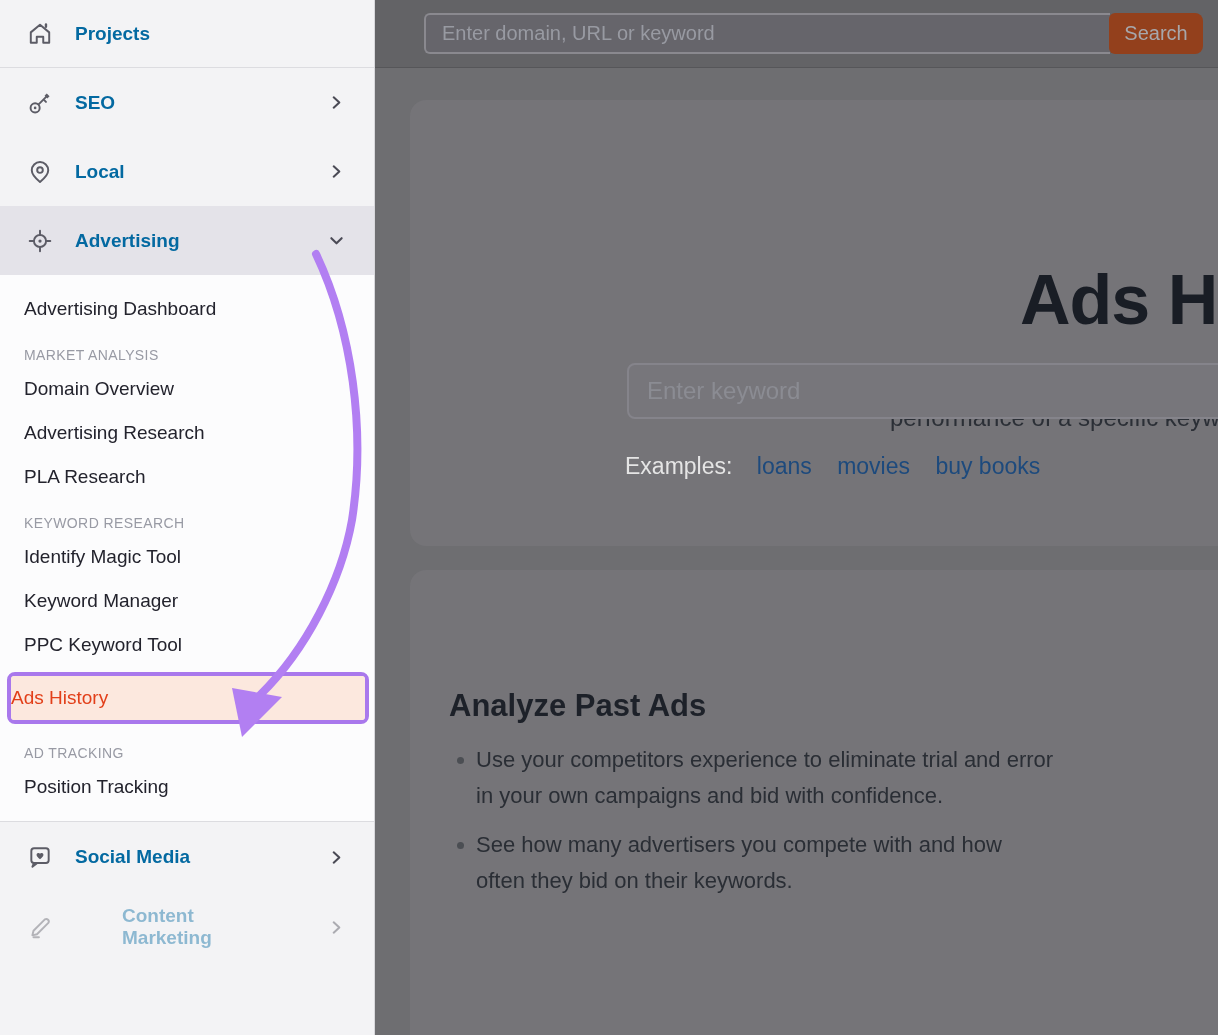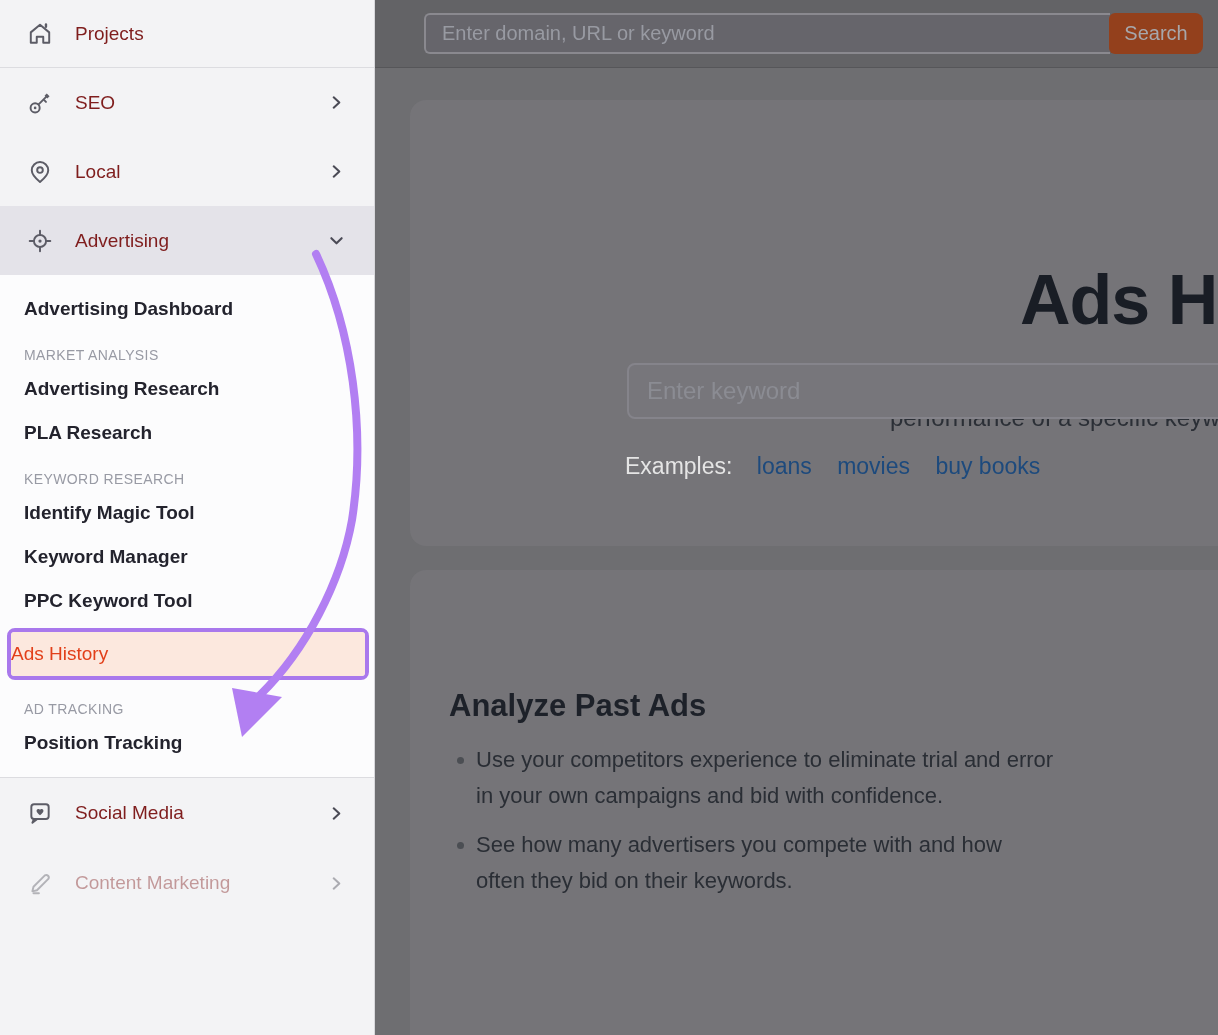--- a/index.html
+++ b/index.html
@@ -14,43 +14,42 @@
     background:#f3f3f5;border-right:1px solid #d8d8dc;box-sizing:border-box;
   }
   .nav-row{
     height:69px;display:flex;align-items:center;
     padding:0 0 0 26px;box-sizing:border-box;cursor:pointer;
   }
   .nav-row.first{height:68px;border-bottom:1px solid #dcdce0;}
   .nav-row.active{background:#e4e3e9;}
   .nav-icon{width:28px;height:28px;color:#5c5c66;flex:0 0 28px;display:flex;align-items:center;justify-content:center;}
   .nav-icon svg{width:26px;height:26px;}
-  .nav-label{margin-left:21px;font-size:19px;font-weight:normal;color:#7f1d1d;flex:1;}
+  .nav-label{margin-left:21px;font-size:19px;font-weight:bold;color:#0369a1;flex:1;}
   .nav-chevron{margin-right:30px;color:#4a4a55;display:flex;}
   .nav-chevron svg{width:15px;height:15px;}
   
   .submenu{background:#fcfcfd;padding-top:12px;padding-bottom:12px;}
   .submenu-item{
     height:44px;line-height:44px;padding-left:24px;font-size:19px;color:#23232d;cursor:pointer;
     white-space:nowrap;
-    font-weight:bold;
   }
   .submenu-header{
     padding:16px 0 4px 24px;font-size:14px;letter-spacing:.4px;color:#989aa4;
   }
   .ads-history-wrap{
     margin:5px 5px 5px 7px;border:4px solid #a978ec;border-radius:8px;
   }
   .ads-history-item{
     height:44px;line-height:44px;background:#fce8de;border-radius:3px;
     font-size:19px;color:#e23f19;cursor:pointer;
   }
   .sidebar-bottom{border-top:1px solid #dcdce0;}
   .nav-row.bottom{height:70px;}
-  .nav-row.disabled{opacity:.42;}
+  .nav-row.disabled{opacity:.42;gap:47px;}
   
   .main{position:absolute;left:375px;top:0;right:0;bottom:0;background:#6e6e71;}
   .topbar{
     position:absolute;left:0;top:0;right:0;height:68px;background:#636366;
     border-bottom:1px solid #565659;box-sizing:border-box;
   }
   .topbar-search{
     position:absolute;left:49px;top:13px;width:686px;height:41px;box-sizing:border-box;
     background:#66656b;border:2px solid #8a898f;border-radius:6px 0 0 6px;border-right:none;
     padding:0 16px;font-size:20px;color:#c9c9ce;font-family:"Liberation Sans",sans-serif;
@@ -157,20 +156,21 @@
     <span class="nav-chevron">
       <svg viewBox="0 0 16 16" fill="none" stroke="currentColor" stroke-width="2.2" stroke-linecap="round" stroke-linejoin="round">
           <path d="M2.5 5.5 L8 11 L13.5 5.5"></path>
         </svg>
     </span>
   </div>
 
   <div class="submenu">
     <div class="submenu-item">Advertising Dashboard</div>
     <div class="submenu-header">MARKET ANALYSIS</div>
+    <div class="submenu-item">Domain Overview</div>
     <div class="submenu-item">Advertising Research</div>
     <div class="submenu-item">PLA Research</div>
     <div class="submenu-header">KEYWORD RESEARCH</div>
     <div class="submenu-item">Identify Magic Tool</div>
     <div class="submenu-item">Keyword Manager</div>
     <div class="submenu-item">PPC Keyword Tool</div>
     <div class="ads-history-wrap">
       <div class="ads-history-item">Ads History</div>
     </div>
     <div class="submenu-header">AD TRACKING</div>

